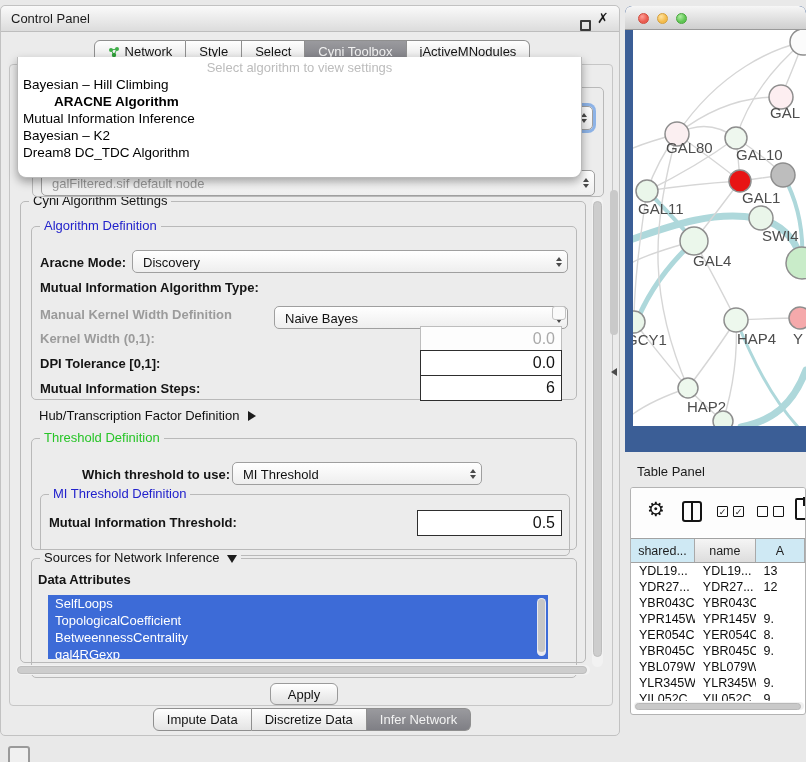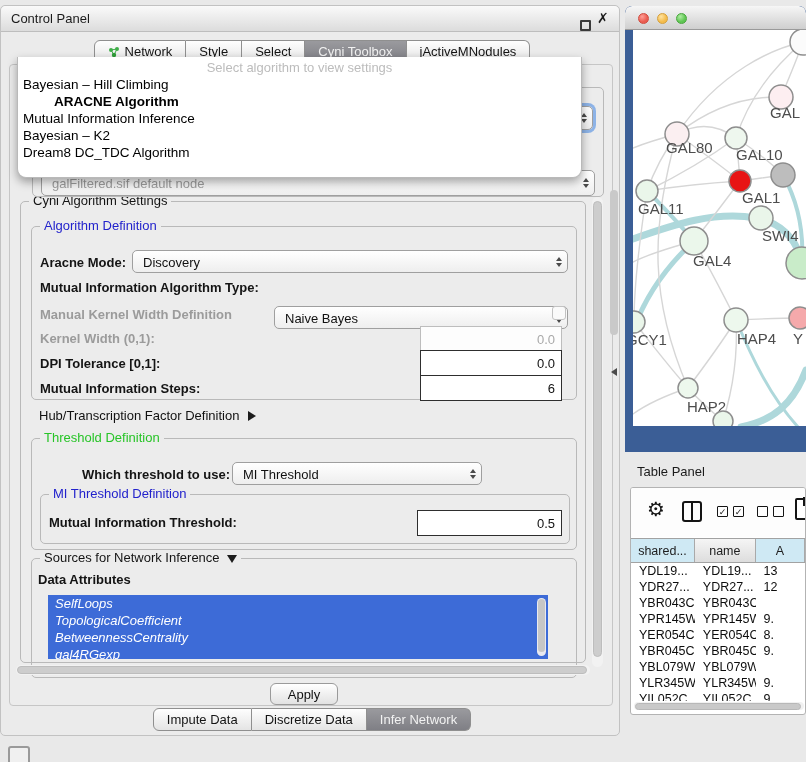--- a/index.html
+++ b/index.html
@@ -57,31 +57,31 @@
   
   .scrollarea { position:absolute; left:4px; top:130px; width:588px; height:480px; }
   .fs { position:absolute; border:1px solid #b9b9b9; border-radius:5px; }
   .legend { position:absolute; top:-9px; left:8px; background:#ececec; padding:0 4px;
     font-size:13px; color:#141414; white-space:nowrap; }
   .legend.blue { color:#2222cc; }
   .legend.green { color:#27c427;text-align:center; }
   .lbl { position:absolute; font-size:13px; font-weight:bold; color:#141414; white-space:nowrap; }
   .lbl.disabled { color:#9b9b9b; }
   .field { position:absolute; border:1px solid #a8a8a8; background:#fff; text-align:right;
-    padding:12px 6px; font-size:13px; font-family:inherit; color:#111; }
+    padding:12px 6px; font-size:16px; font-family:inherit; color:#111; }
   .field.strong { border:1.5px solid #2e2e2e; }
   .field.disabled { color:#a9a9a9; border-color:#bdbdbd; background:#fdfdfd; }
   .checkbox { position:absolute; width:14px; height:14px; border:1.5px solid #c2c2c2;
     border-radius:3px; background:#fafafa; }
   .tri-right { display:inline-block; width:0; height:0; border-top:5.5px solid transparent;
     border-bottom:5.5px solid transparent; border-left:8px solid #1c1c1c; margin-left:9px; vertical-align:-1px; }
   .tri-down { display:inline-block; width:0; height:0; border-left:5.5px solid transparent;
     border-right:5.5px solid transparent; border-top:8px solid #1c1c1c; margin-left:7px; vertical-align:-1px; }
 
-  .attr-list { position:absolute; background:#0f766e; overflow:hidden;font-style:italic; }
+  .attr-list { position:absolute; background:#0f766e; overflow:hidden; }
   .attr-item { height:17px; line-height:17px; padding-left:7px; font-size:13px;
     background:#3d6bd7; color:#fff; white-space:nowrap; }
   .inner-vscroll { position:absolute; right:2px; top:3px; width:9px; bottom:3px;
     background:#e9e9ef; border-radius:5px; }
   .inner-vscroll .thumb { position:absolute; left:1px; right:1px; top:1px; height:92%;
     background:#c6c6c6; border-radius:5px; }
 
   .vtrack { position:absolute; left:578px; top:2px; width:11px; height:470px;
     background:#f2f2f2; border-radius:6px; }
   .vtrack .thumb { position:absolute; left:1px; width:9px; top:4px; height:456px;
@@ -250,21 +250,21 @@
 
           <span class="lbl" style="left:50px; top:28px;">Which threshold to use:</span>
           <div class="combo" style="left:200px; top:23px; width:250px; height:23px;">
             <span class="val">MI Threshold</span>
             <span class="spin">
                 <i class="up"></i>
                 <i class="down"></i>
               </span>
           </div>
 
-          <div class="fs" style="left:8px; top:55px; width:530px; height:50px;">
+          <div class="fs" style="left:8px; top:55px; width:530px; height:62px;">
             <span class="legend blue">MI Threshold Definition</span>
             <span class="lbl" style="left:8px; top:20px;">Mutual Information Threshold:</span>
             <input class="field strong" style="left: 376px; top: 15px; width: 145px; height: 24px;" value="0.5">
           </div>
         </div>
 
         <div class="fs" style="left:10px; top:356px; width:546px; height:120px;">
           <span class="legend"><span>Sources for Network Inference</span><span class="tri-down"></span></span>
           <span class="lbl" style="left:6px; top:13px;">Data Attributes</span>
           <div class="attr-list" style="left:16px; top:36px; width:500px; height:64px;" id="attr-list">

